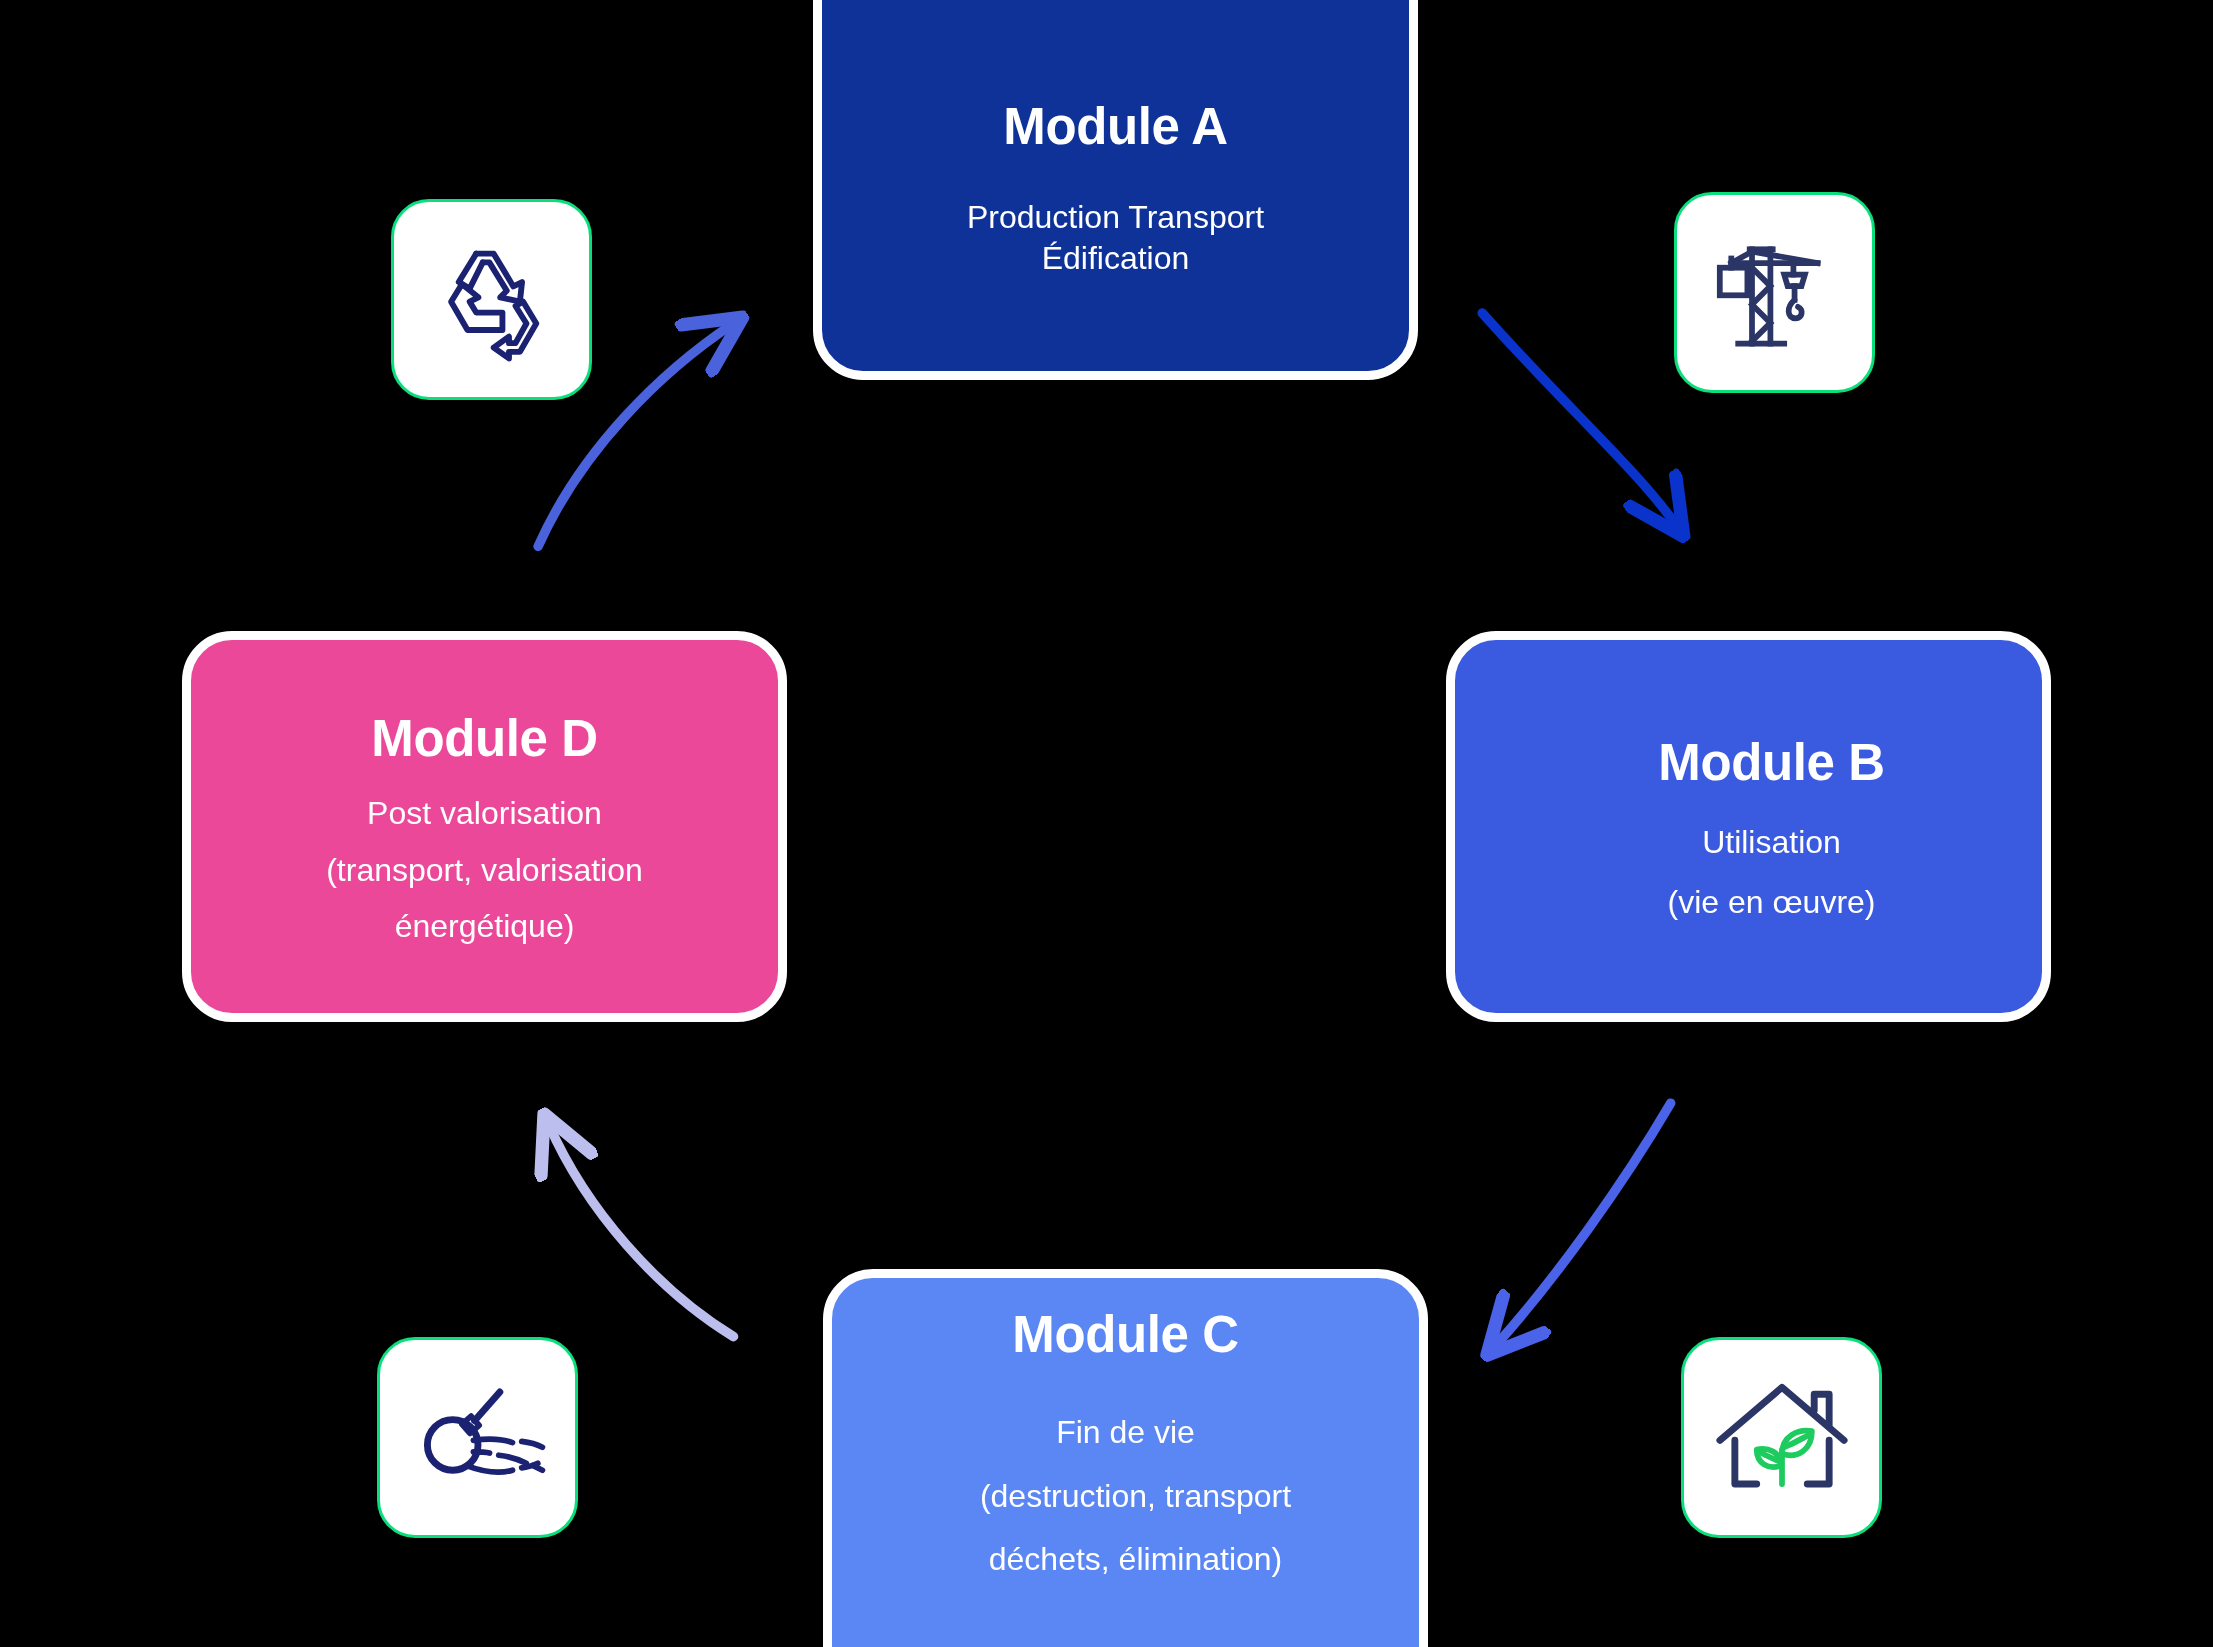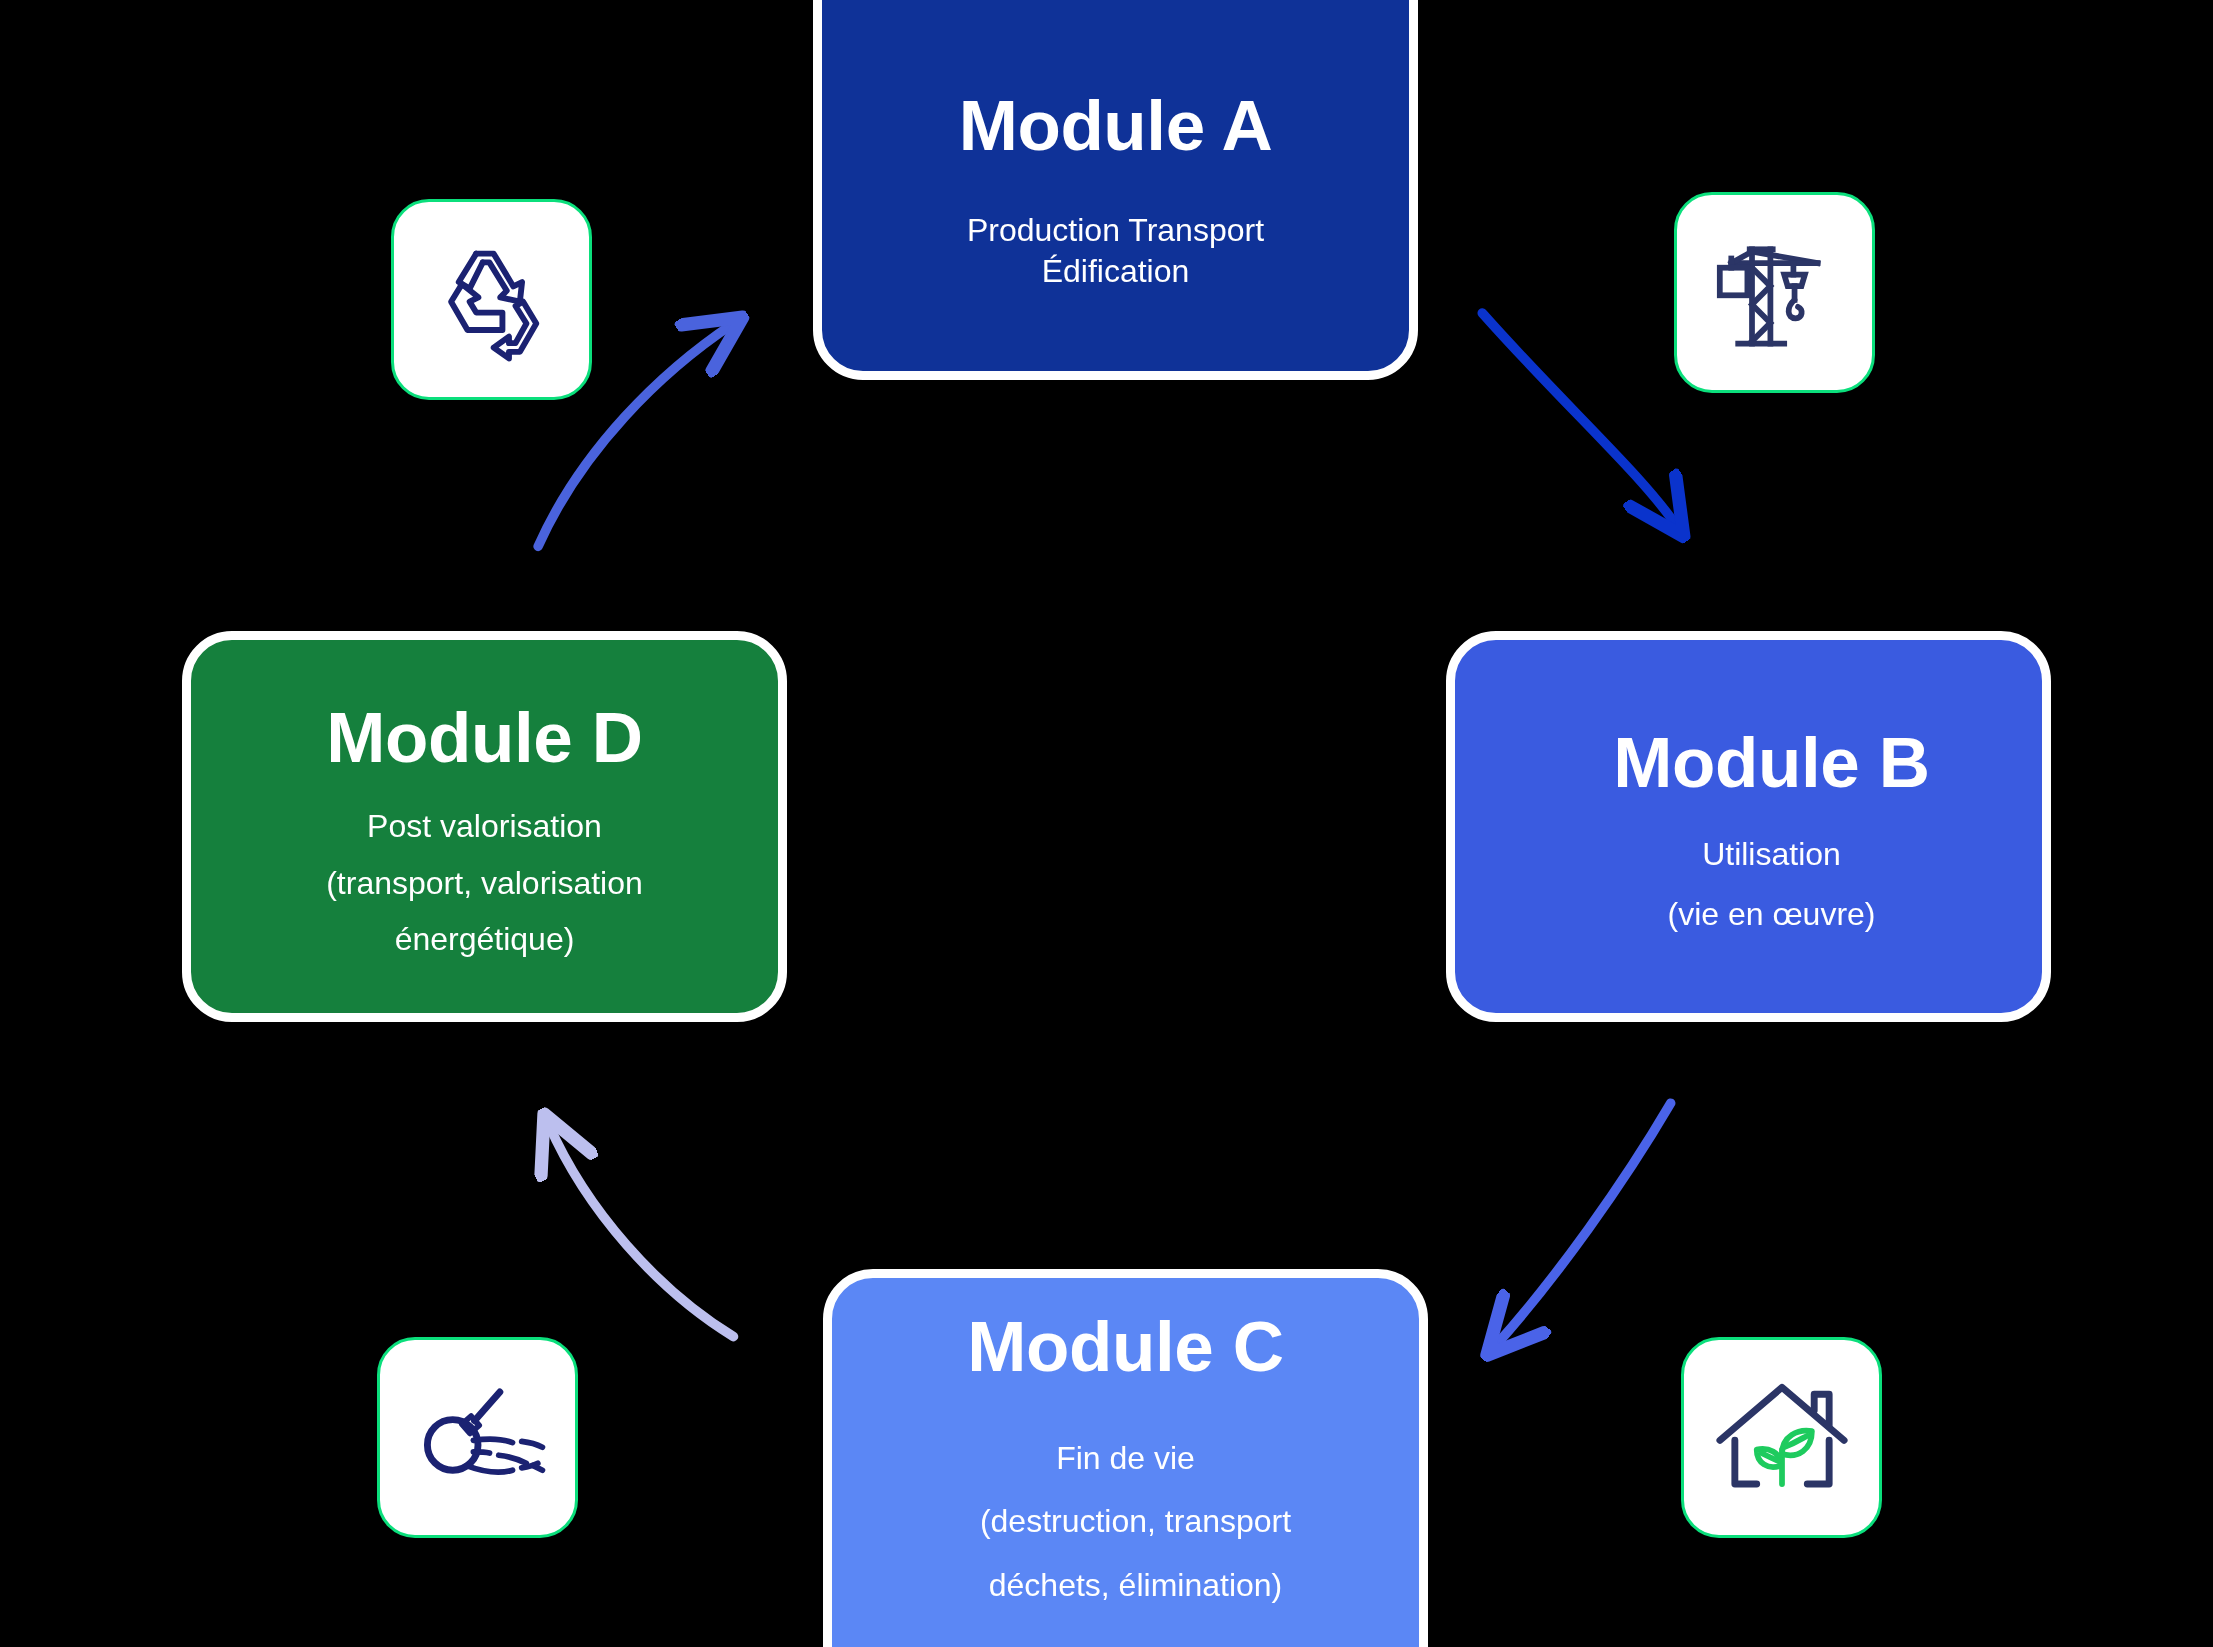--- a/index.html
+++ b/index.html
@@ -23,21 +23,21 @@
     border: 9.5px solid #ffffff;
     color: #ffffff;
     display: flex;
     flex-direction: column;
     align-items: center;
     justify-content: center;
     text-align: center;
     line-height: 1.28;
   }
   .module .m-title {
-    font-size: 71px;
+    font-size: 51px;
     font-weight: bold;
     letter-spacing: -0.4px;
     margin: 0;
   }
   .module .m-sub {
     font-size: 32px;
     font-weight: normal;
     margin: 0;
   }
 
@@ -69,21 +69,21 @@
     justify-content: flex-start;
     padding-top: 24px;
   }
   #module-c .m-title { margin-bottom: 45px; }
   #module-c .m-sub + .m-sub { margin-top: 22.5px; margin-left: 20px; }
 
   
   #module-d {
     left: 182px; top: 631px;
     width: 605px; height: 391px;
-    background: #15803d;
+    background: #ec4899;
   }
   #module-d .m-title { margin-bottom: 22.5px; }
   #module-d .m-sub + .m-sub { margin-top: 15.6px; }
 
   
   .icon-tile {
     position: absolute;
     box-sizing: border-box;
     width: 201px; height: 201px;
     background: #ffffff;

